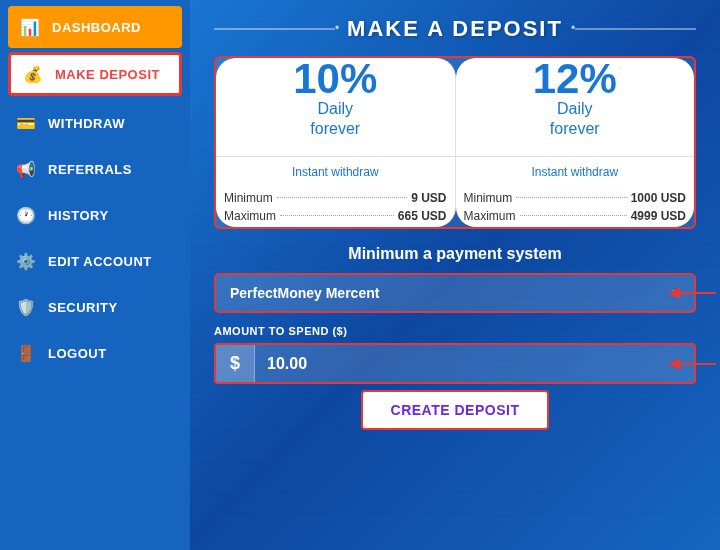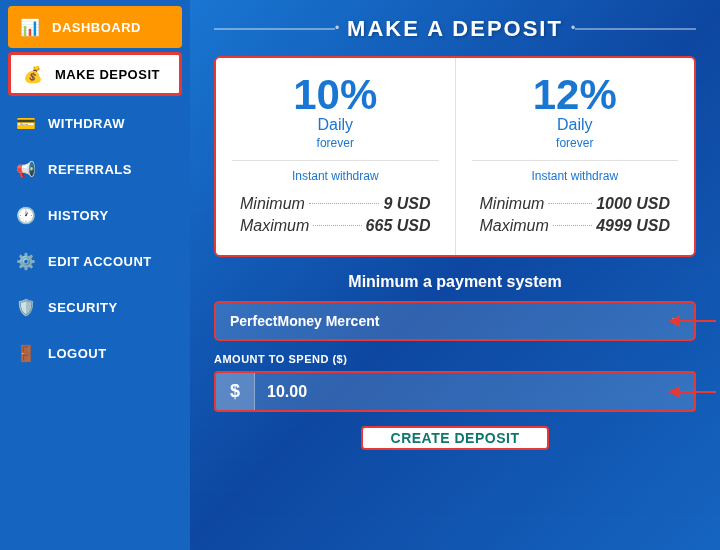--- a/index.html
+++ b/index.html
@@ -40,21 +40,21 @@
     }
     .sidebar-item.active-deposit {
       background: white;
       color: #1565c0;
       border: 3px solid #e53935;
       border-radius: 4px;
       margin: 4px 8px;
       padding: 8px 12px;
     }
     .sidebar-item.active-deposit .sidebar-label {
-      color: #000000;
+      color: #ef4444;
     }
     .sidebar-icon {
       width: 22px;
       height: 22px;
       display: flex;
       align-items: center;
       justify-content: center;
       font-size: 16px;
     }
 
@@ -132,60 +132,59 @@
       border-radius: 6px;
       background: rgba(255,255,255,0.1);
       display: flex;
       gap: 0;
       margin-bottom: 16px;
       overflow: hidden;
     }
     .plan-card {
       flex: 1;
       background: white;
-      padding: 16px;
       text-align: center;
       position: relative;
+      border-radius: 20px;
     }
     .plan-card:first-child {
       border-right: 1px solid #e0e0e0;
     }
     .plan-rate {
       font-size: 42px;
       font-weight: 900;
       color: #1976d2;
       line-height: 1;
     }
     .plan-period {
       font-size: 16px;
       font-weight: 400;
       color: #1976d2;
       margin-bottom: 2px;
     }
     .plan-forever {
-      font-size: 12px;
+      font-size: 16px;
       color: #1976d2;
-      margin-bottom: 10px;
+      margin-bottom: 18px;
     }
     .plan-divider {
       border: none;
       border-top: 1px solid #e0e0e0;
       margin: 8px 0;
     }
     .plan-withdraw {
       color: #1976d2;
       font-size: 12px;
       margin-bottom: 12px;
     }
     .plan-limits {
-      font-size: 16px;
+      font-size: 12px;
       color: #555;
       text-align: center;
       padding: 0 8px;
-      font-style: italic;
     }
     .plan-limit-row {
       display: flex;
       justify-content: space-between;
       align-items: center;
       margin-bottom: 4px;
     }
     .plan-limit-dots {
       flex: 1;
       border-bottom: 1px dotted #aaa;
@@ -231,21 +230,21 @@
     .select-arrow {
       position: absolute;
       right: 12px;
       color: white;
       font-size: 12px;
       pointer-events: none;
     }
 
     
     .amount-section {
-      margin-bottom: 14px;
+      margin-bottom: 6px;
     }
     .amount-label {
       color: white;
       font-size: 11px;
       font-weight: 700;
       letter-spacing: 0.5px;
       margin-bottom: 6px;
       text-transform: uppercase;
     }
     .amount-input-wrapper {
@@ -276,24 +275,24 @@
     }
     .amount-input::placeholder { color: rgba(255,255,255,0.6); }
 
     
     .create-button-container {
       display: flex;
       justify-content: center;
     }
     .create-deposit-btn {
       background: white;
-      color: #0f766e;
+      color: #6d28d9;
       border: 2px solid #e53935;
       border-radius: 4px;
-      padding: 2px 28px;
+      padding: 10px 28px;
       font-size: 14px;
       font-weight: 700;
       letter-spacing: 0.5px;
       cursor: pointer;
       text-transform: uppercase;
     }
 
     .relative-wrap {
       position: relative;
     }

